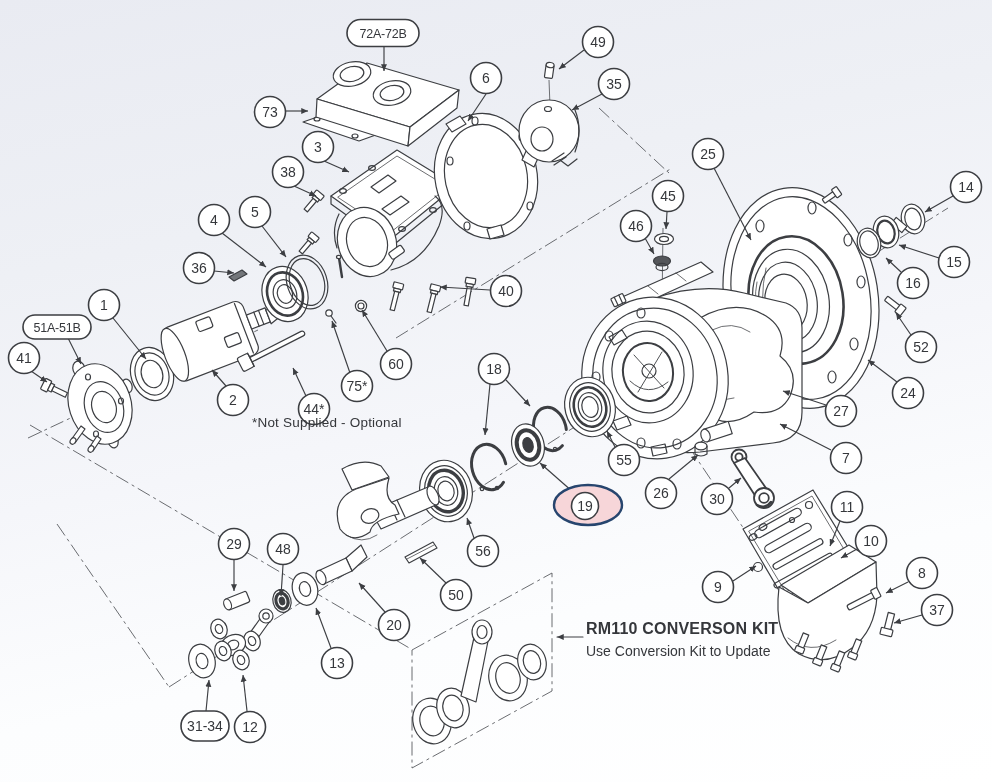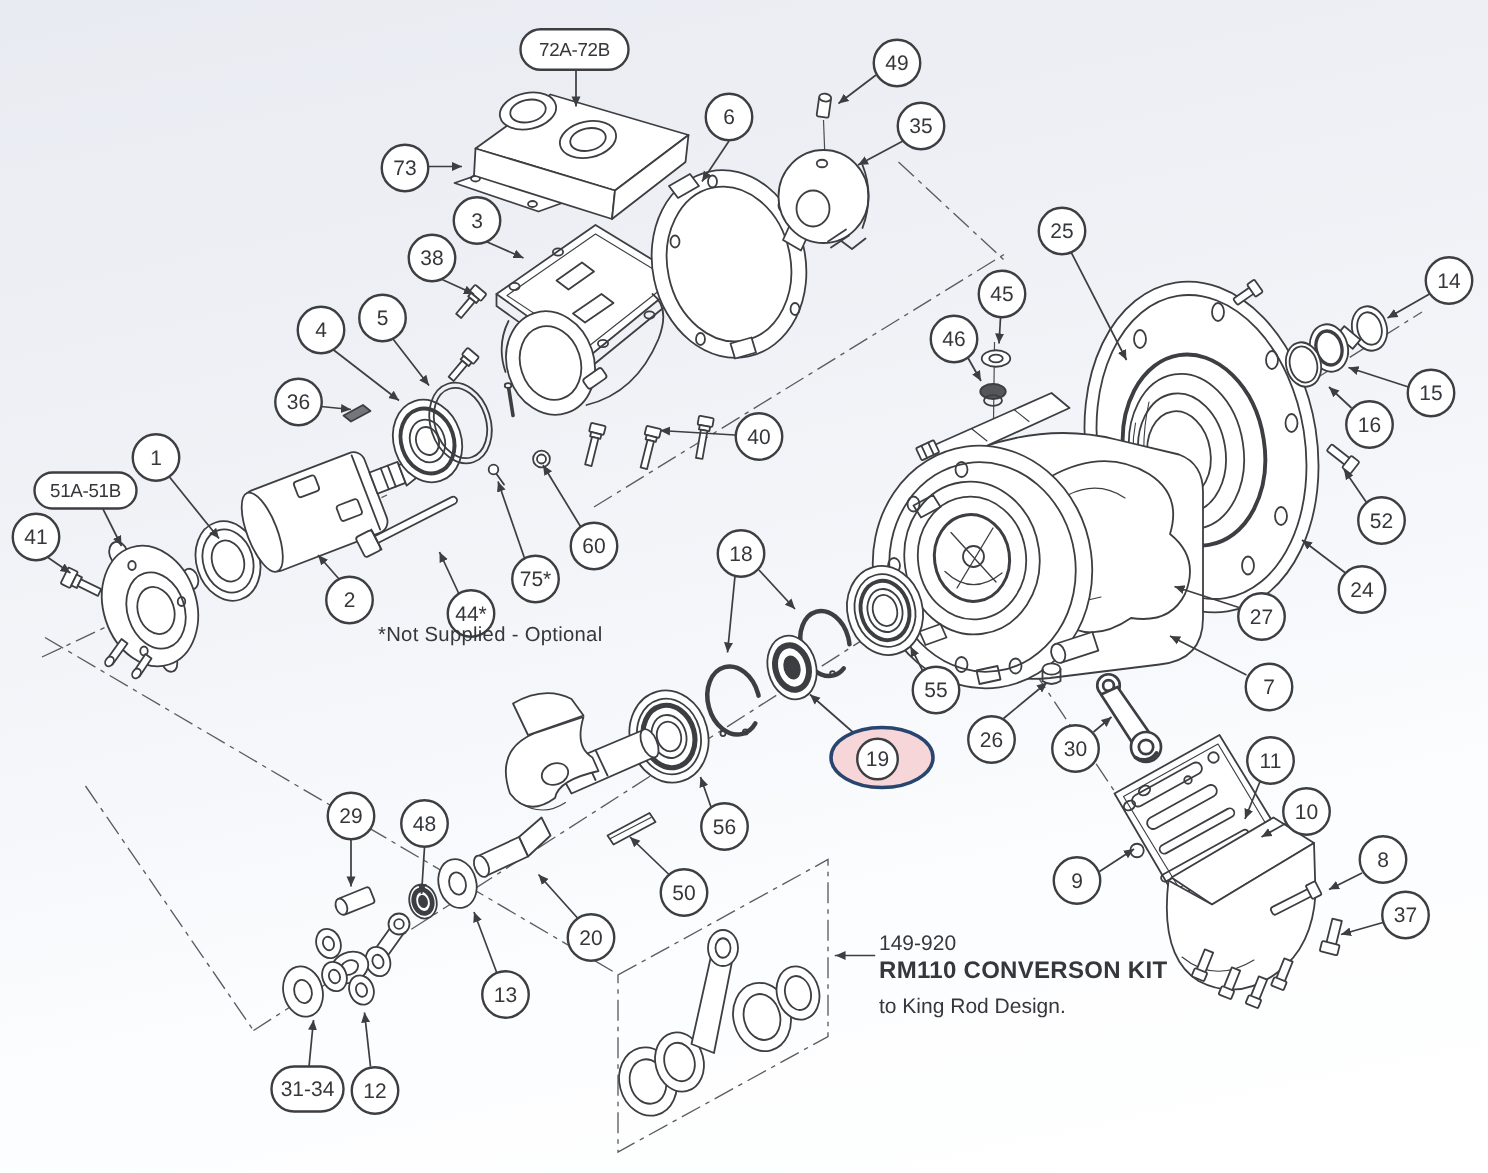--- a/index.html
+++ b/index.html
@@ -682,17 +682,16 @@
           <polyline points="922,615 894,623" class="leader" marker-end="url(#arrow)"></polyline>
           <circle cx="937" cy="610" r="15.5" class="bubble"></circle>
           <text x="937" y="614.8" class="cnum">37</text>
         </g>
       </g>
   </svg>
 
   <div class="overlay note-text" style="left:252px;top:415px;width:180px">*Not Supplied - Optional</div>
 
   <div class="overlay" style="left:586px;top:620px;width:230px">
-    <div class="kit-pn">149-920</div>
     <div class="kit-title">RM110 CONVERSON KIT</div>
-    <div class="kit-line">to King Rod Design.</div>
+    <div class="kit-line">Use Conversion Kit to Update</div>
   </div>
 </div>
 
 </body></html>

